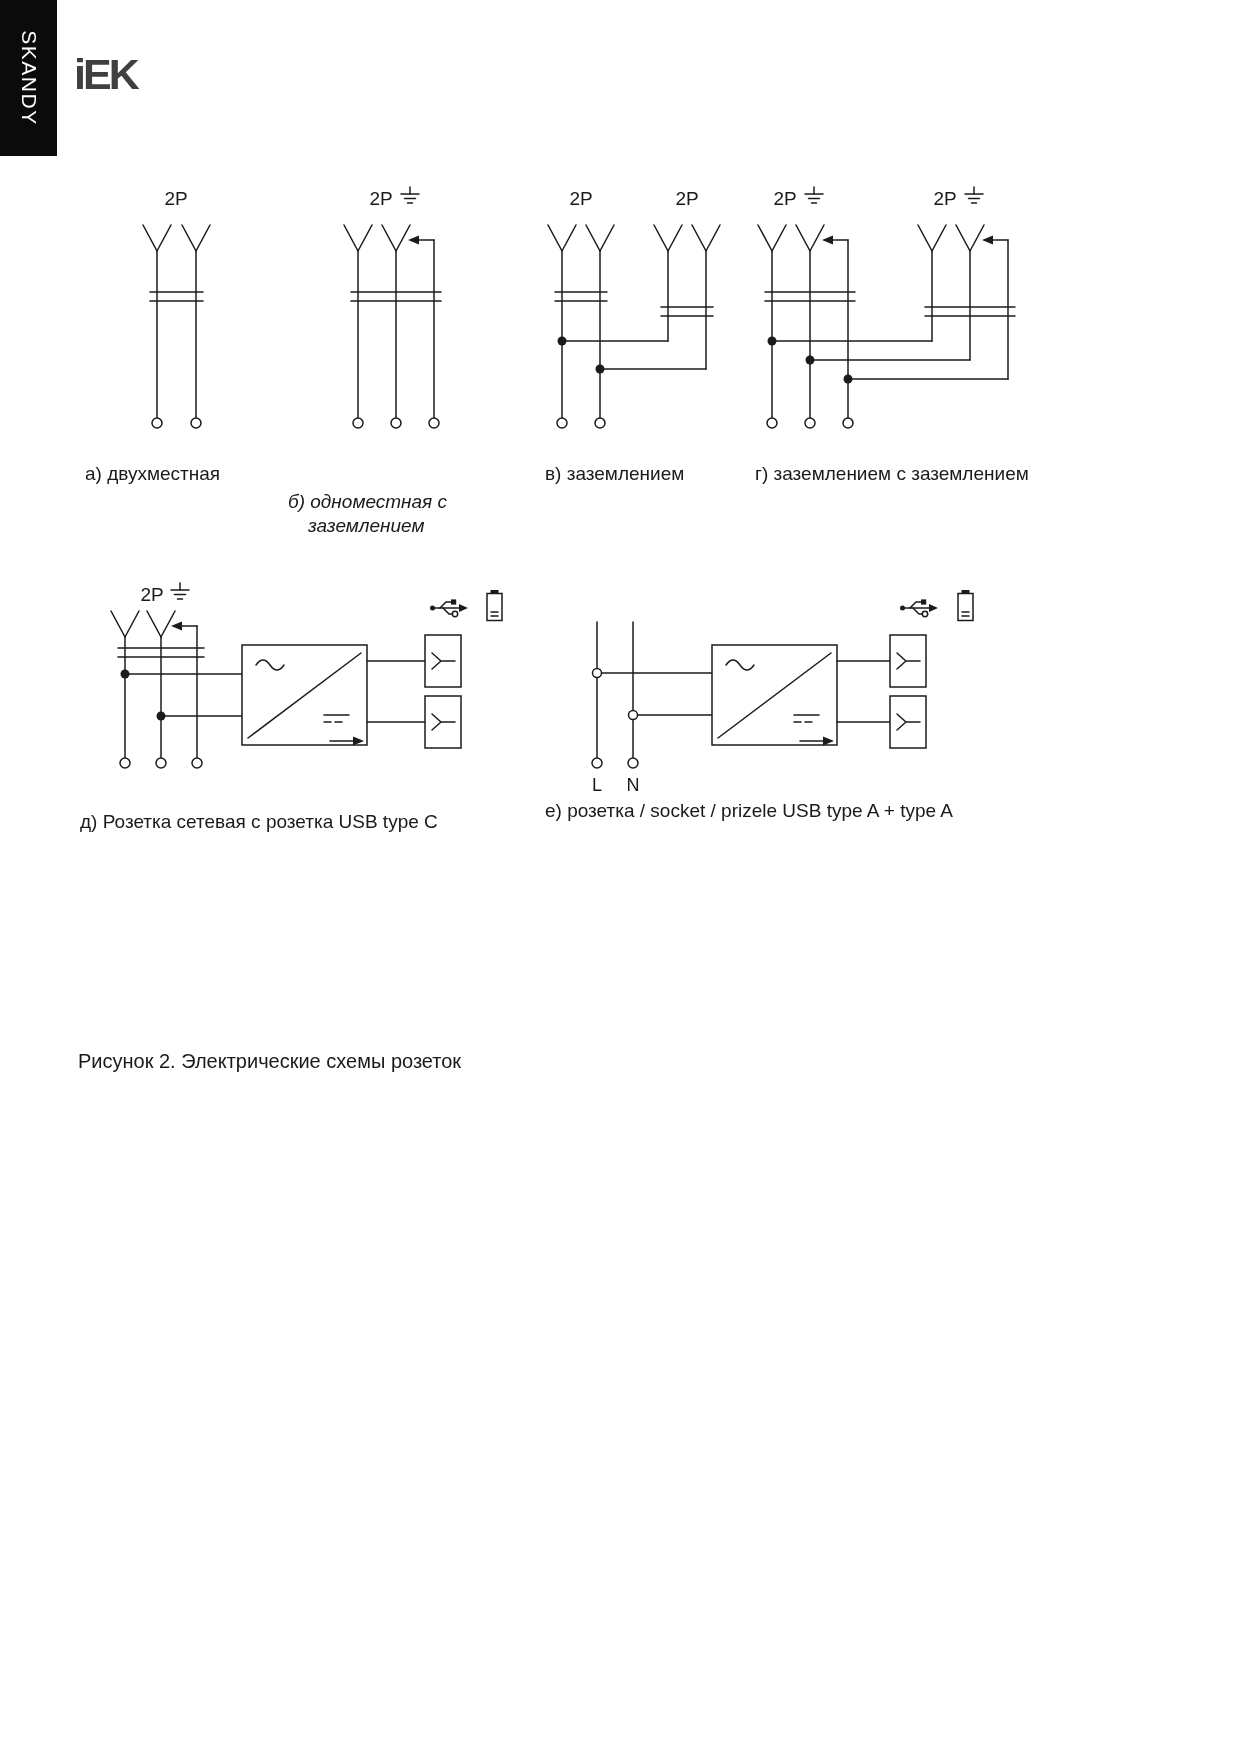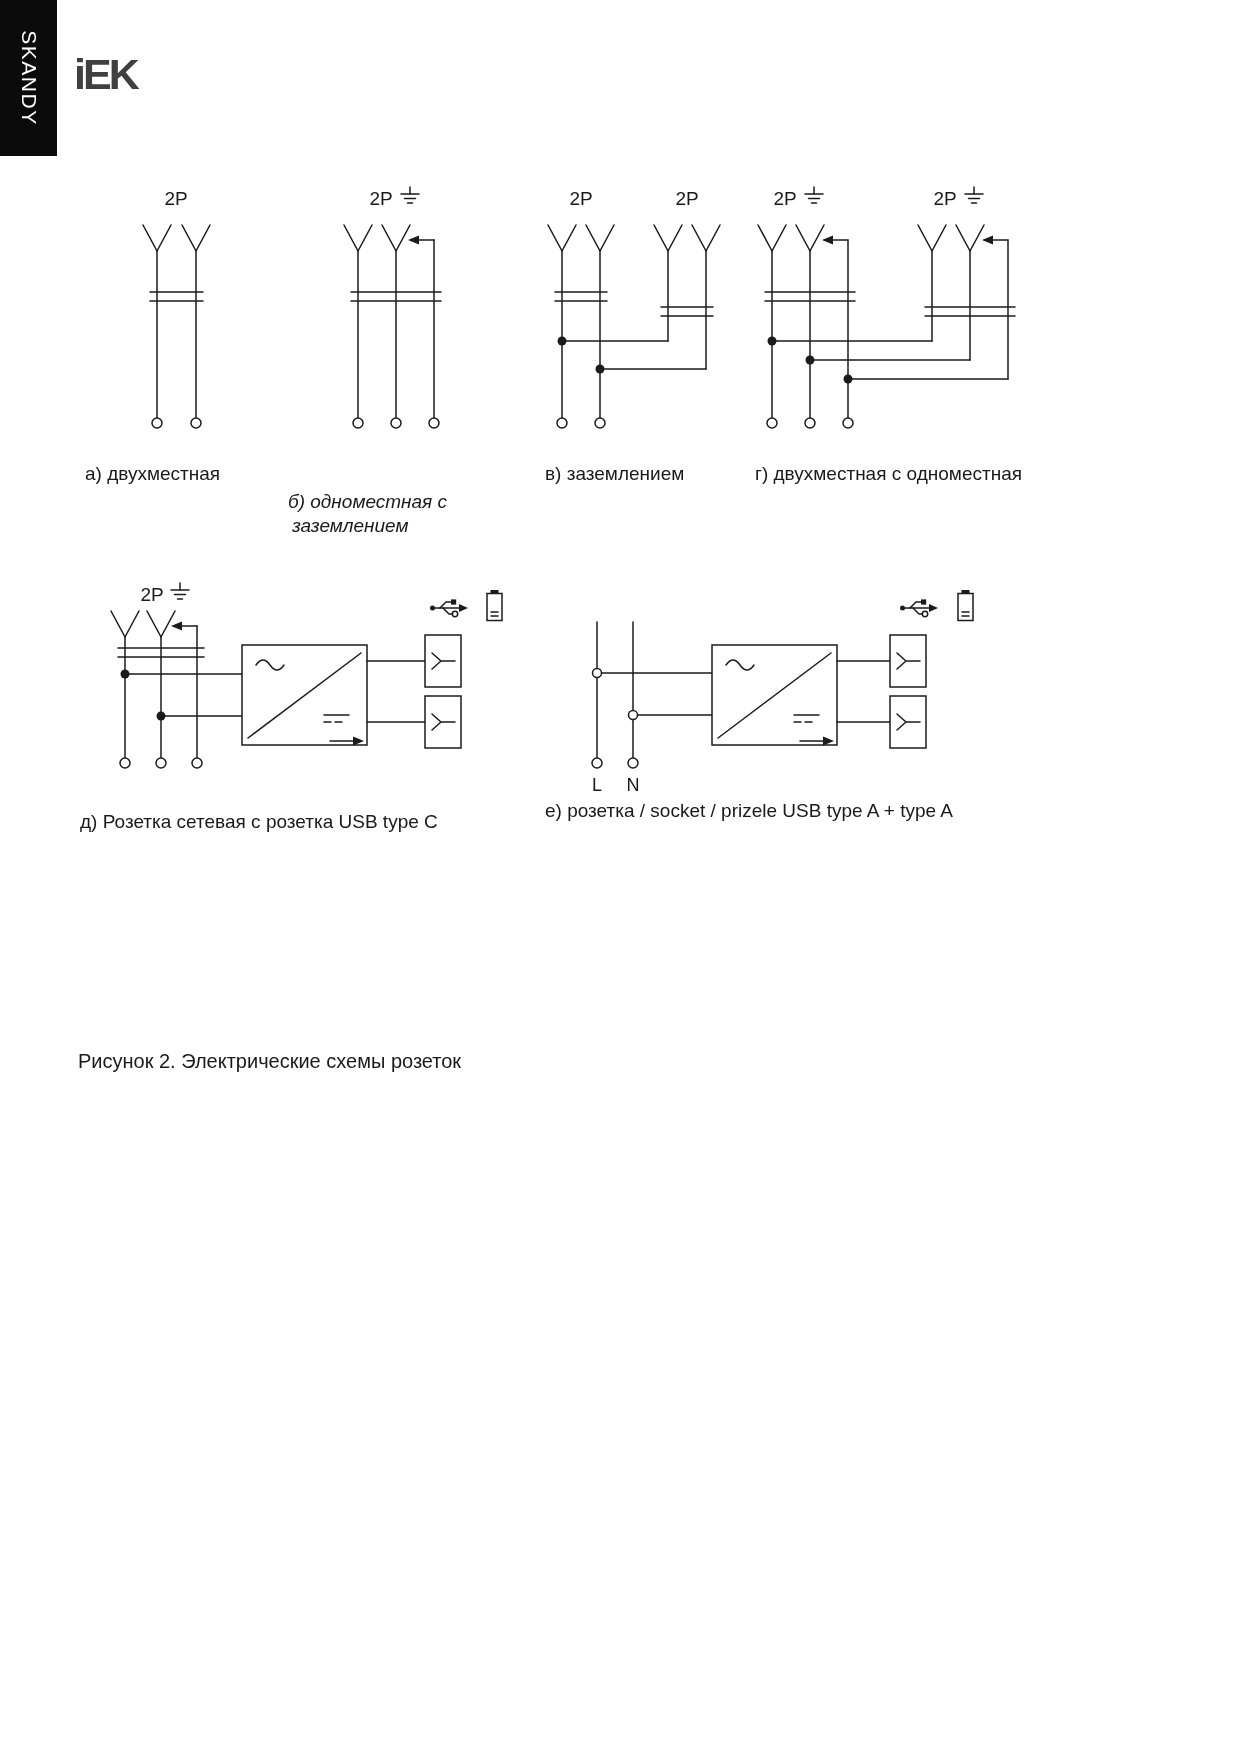--- a/index.html
+++ b/index.html
@@ -12,21 +12,21 @@
                 color:#ffffff; font-size:21px; letter-spacing:1.5px; white-space:nowrap; }
 
   .logo { position:absolute; left:74px; top:44px; font-size:43px; font-weight:bold;
           letter-spacing:-3px; color:#404040; line-height:1;margin-top:9px; }
 
   .schematics { position:absolute; left:0; top:0; }
 
   .caption { position:absolute; font-size:19px; color:#1a1a1a; line-height:1.25; }
   .cap-a { left:85px;  top:462px; }
   .cap-b { left:288px; top:490px;font-style:italic; }
-  .cap-b .line2 { display:block; margin-left:4px; }
+  .cap-b .line2 { display:block; margin-left:20px; }
   .cap-v { left:545px; top:462px; }
   .cap-g { left:755px; top:462px; }
   .cap-d { left:80px;  top:810px; }
   .cap-e { left:545px; top:799px; }
 
   .figure-caption { position:absolute; left:78px; top:1050px; font-size:20px; color:#1a1a1a; }
 
   svg text { font-family:"Liberation Sans", sans-serif; }
 </style>
 </head>
@@ -232,21 +232,21 @@
 
   <div class="caption cap-a">а) двухместная</div>
 
   <div class="caption cap-b">
     <span>б) одноместная с</span>
     <span class="line2">заземлением</span>
   </div>
 
   <div class="caption cap-v">в) заземлением</div>
 
-  <div class="caption cap-g">г) двухместная с одноместная</div>
+  <div class="caption cap-g">г) заземлением с заземлением</div>
 
   <div class="caption cap-d">д) Розетка сетевая с розетка USB type C</div>
 
   <div class="caption cap-e">е) розетка / socket / prizele USB type A + type A</div>
 
   <div class="figure-caption">Рисунок 2. Электрические схемы розеток</div>
 
 </div>
 
 </body></html>

